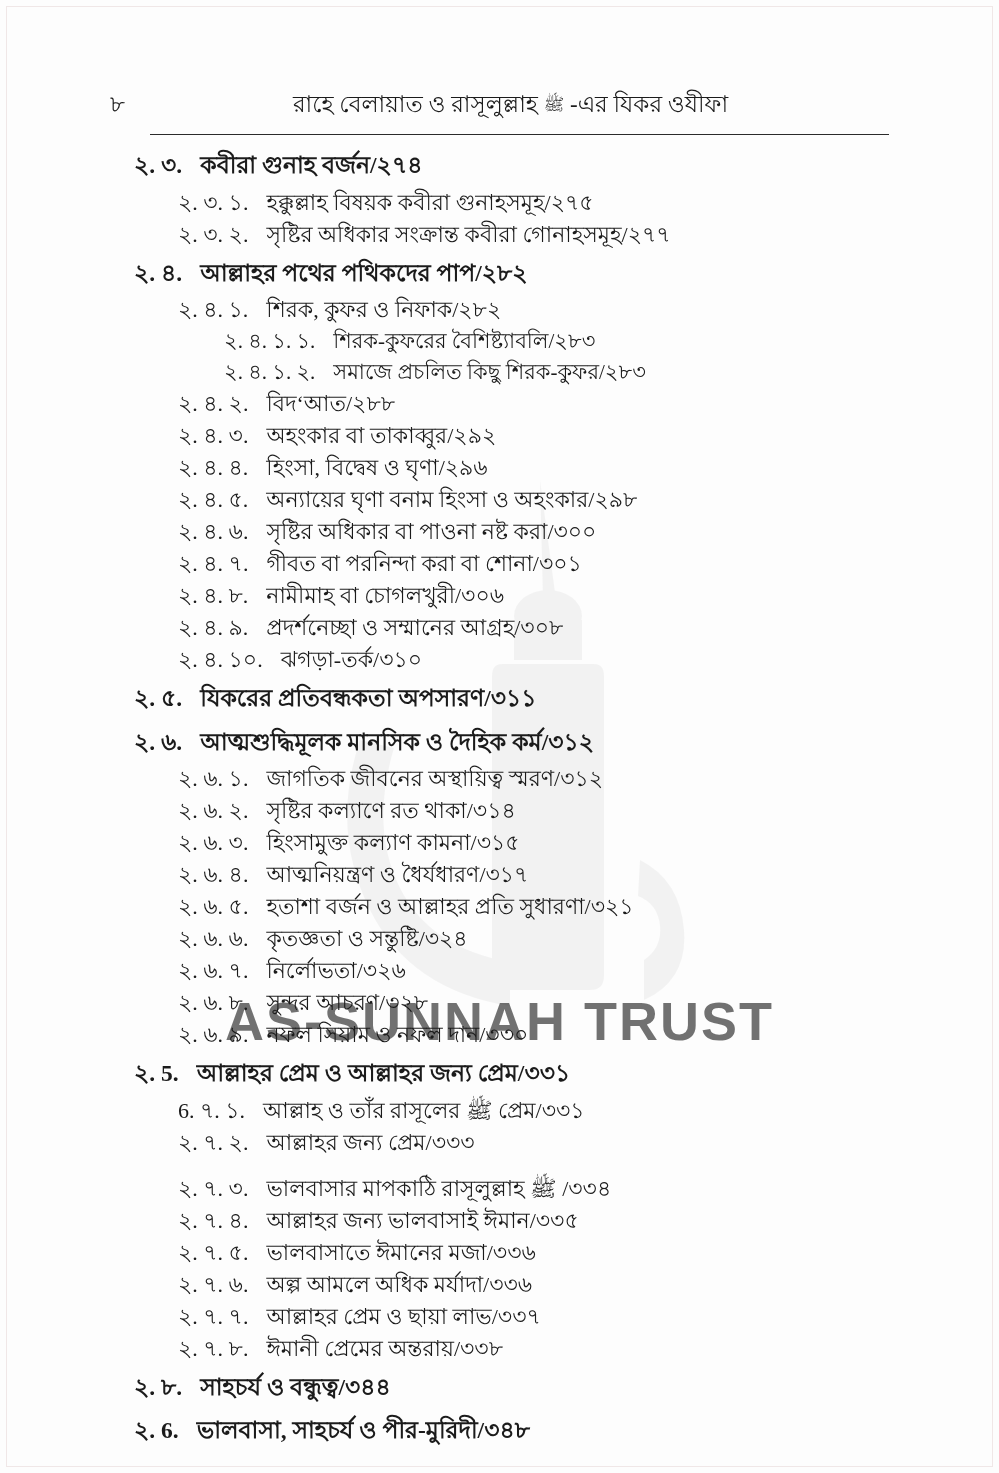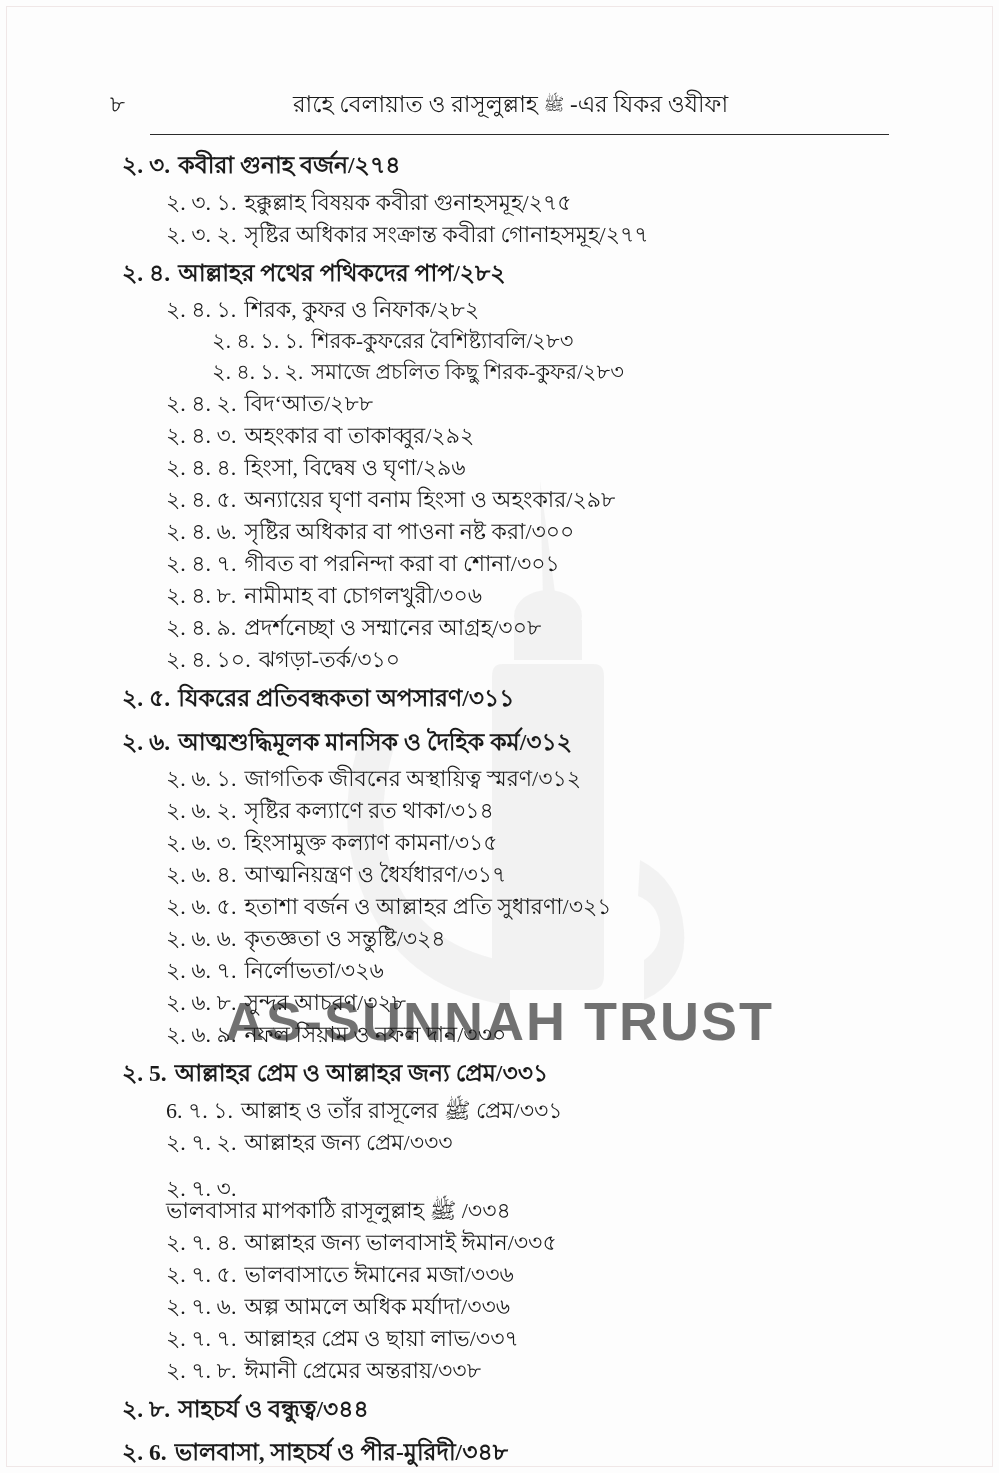--- a/index.html
+++ b/index.html
@@ -95,54 +95,55 @@
   .header-rule {
     margin-top: 9px;
     margin-left: 40px;
     border-top: 1.6px solid #2b2b2b;
   }
 
   
   .toc {
     position: absolute;
     top: 142px;
-    left: 104px;
+    left: 116px;
     right: 80px;
     z-index: 2;
   }
   .entry {
     display: flex;
     align-items: baseline;
     font-size: 22px;
     line-height: 1.0;
   }
   .entry .num {
     flex: 0 0 auto;
     white-space: nowrap;
     padding-right: 8px;
   }
   .entry .txt {
     flex: 0 1 auto;
     white-space: nowrap;
+    margin-left: 10px;
   }
   .lvl1 {
     font-weight: bold;
     font-size: 23.5px;
     padding: 12px 0 8px 18px;
   }
   .lvl2 {
     font-size: 22px;
     padding: 6px 0 4px 62px;
     text-align: center;
   }
   .lvl3 {
     font-size: 21px;
     padding: 6px 0 4px 108px;
   }
-  .gap-top { margin-top: 14px; flex-direction: column; }
+  .gap-top { margin-top: 14px; }
 </style>
 </head>
 <body>
 
 <div class="page">
 
   <div class="watermark">
     <svg width="520" height="620" viewBox="0 0 520 620" aria-hidden="true">
       <g fill="#8a8a8a">
         <path d="M300 40 l16 120 c1 8 -14 8 -13 0 z"></path>

